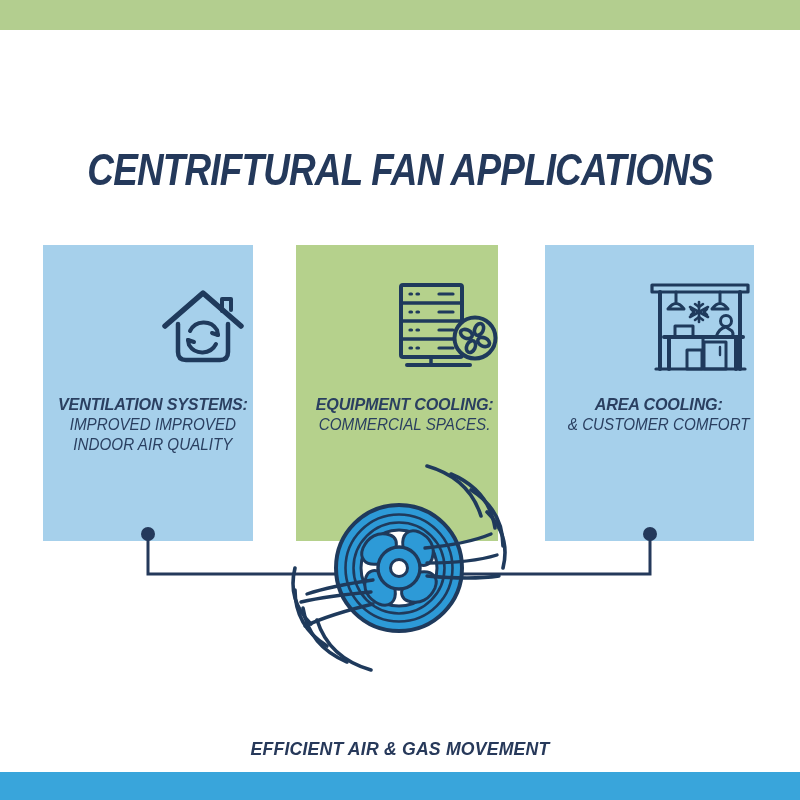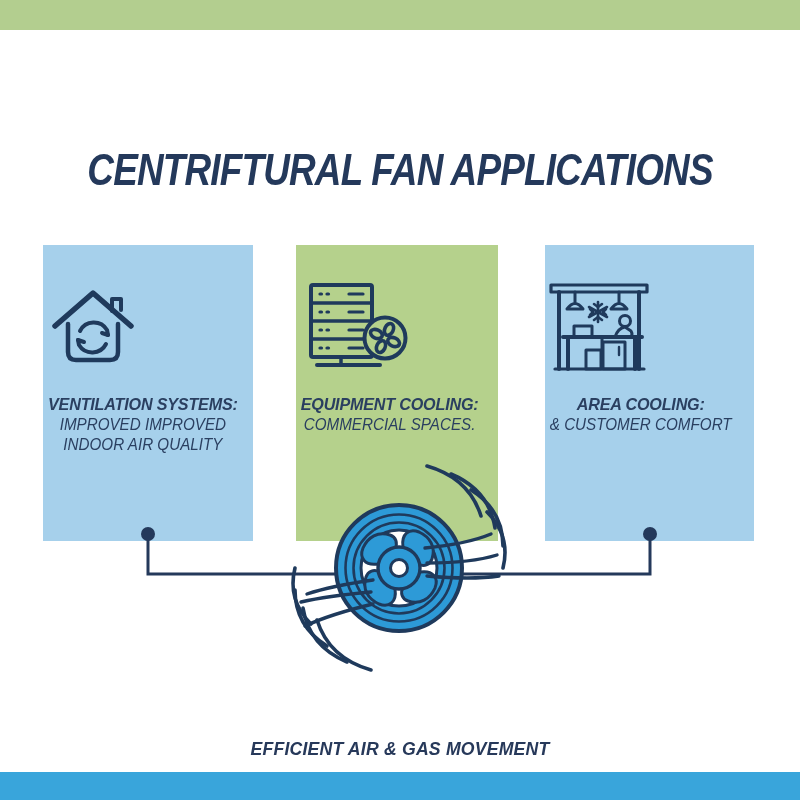--- a/index.html
+++ b/index.html
@@ -8,21 +8,21 @@
     font-family:"Liberation Sans",sans-serif;color:#273c5e;font-style:italic;
   }
   .topbar{position:absolute;left:0;top:0;width:800px;height:30px;background:#b3ce8f;}
   .bottombar{position:absolute;left:0;top:772px;width:800px;height:28px;background:#39a5db;}
   .title{
     position:absolute;left:0;top:140px;width:800px;height:60px;
     display:flex;align-items:center;justify-content:center;
     font-size:45px;font-weight:bold;color:#24395b;letter-spacing:-1px;
     transform:scaleX(0.82);transform-origin:50% 50%;white-space:nowrap;
   }
-  .card{position:absolute;top:245px;height:296px;display:flex;flex-direction:column;align-items:flex-start;}
+  .card{position:absolute;top:245px;height:296px;display:flex;flex-direction:column;align-items:flex-end;}
   .card.c1{left:43px;width:210px;background:#a6d0eb;}
   .card.c2{left:296px;width:202px;background:#b5d18c;}
   .card.c3{left:545px;width:209px;background:#a6d0eb;}
   .card .iconwrap{margin-top:33px;height:95px;display:flex;align-items:center;justify-content:center;}
   .card .text{
     margin-top:22px;text-align:center;line-height:20px;font-size:16px;color:#2a3f60;
     transform:scaleX(0.95);transform-origin:50% 50%;white-space:nowrap;
   }
   .card .heading{font-weight:bold;font-size:17px;letter-spacing:-0.2px;}
   .footer{

